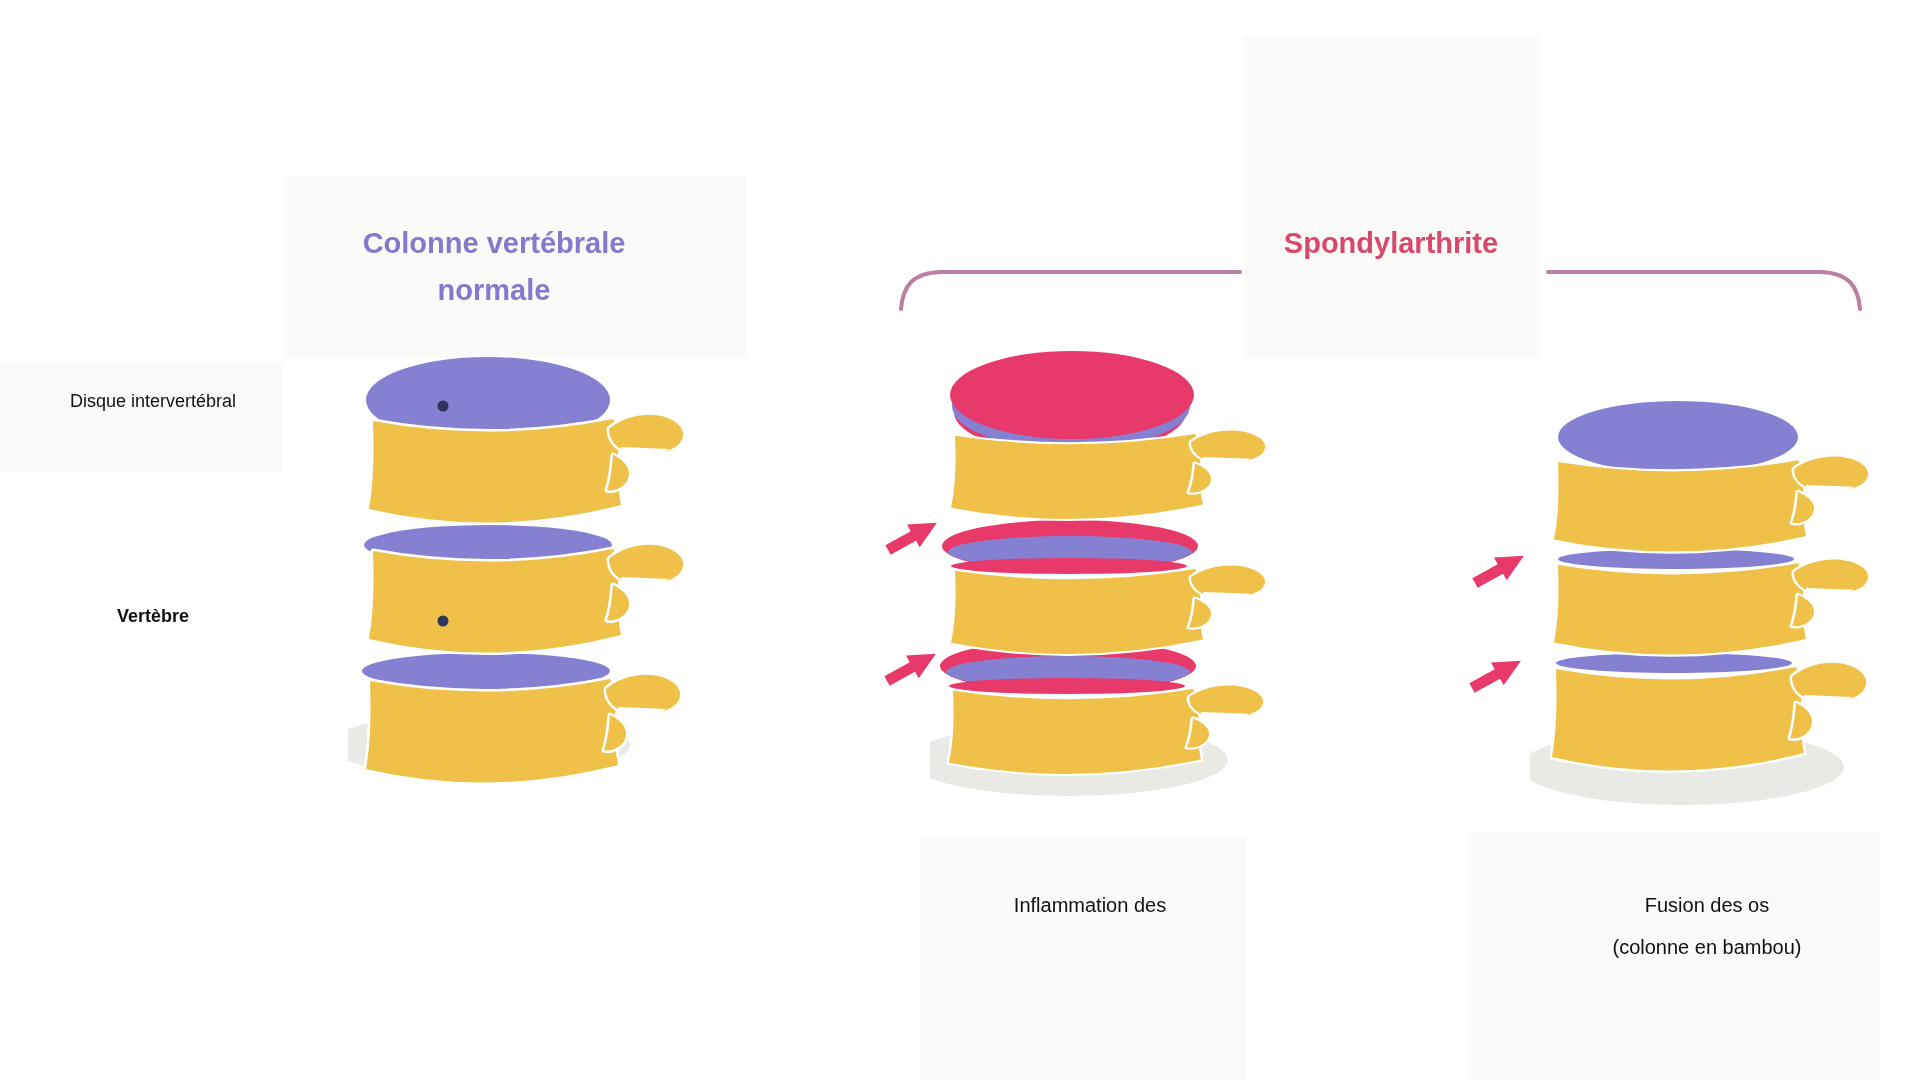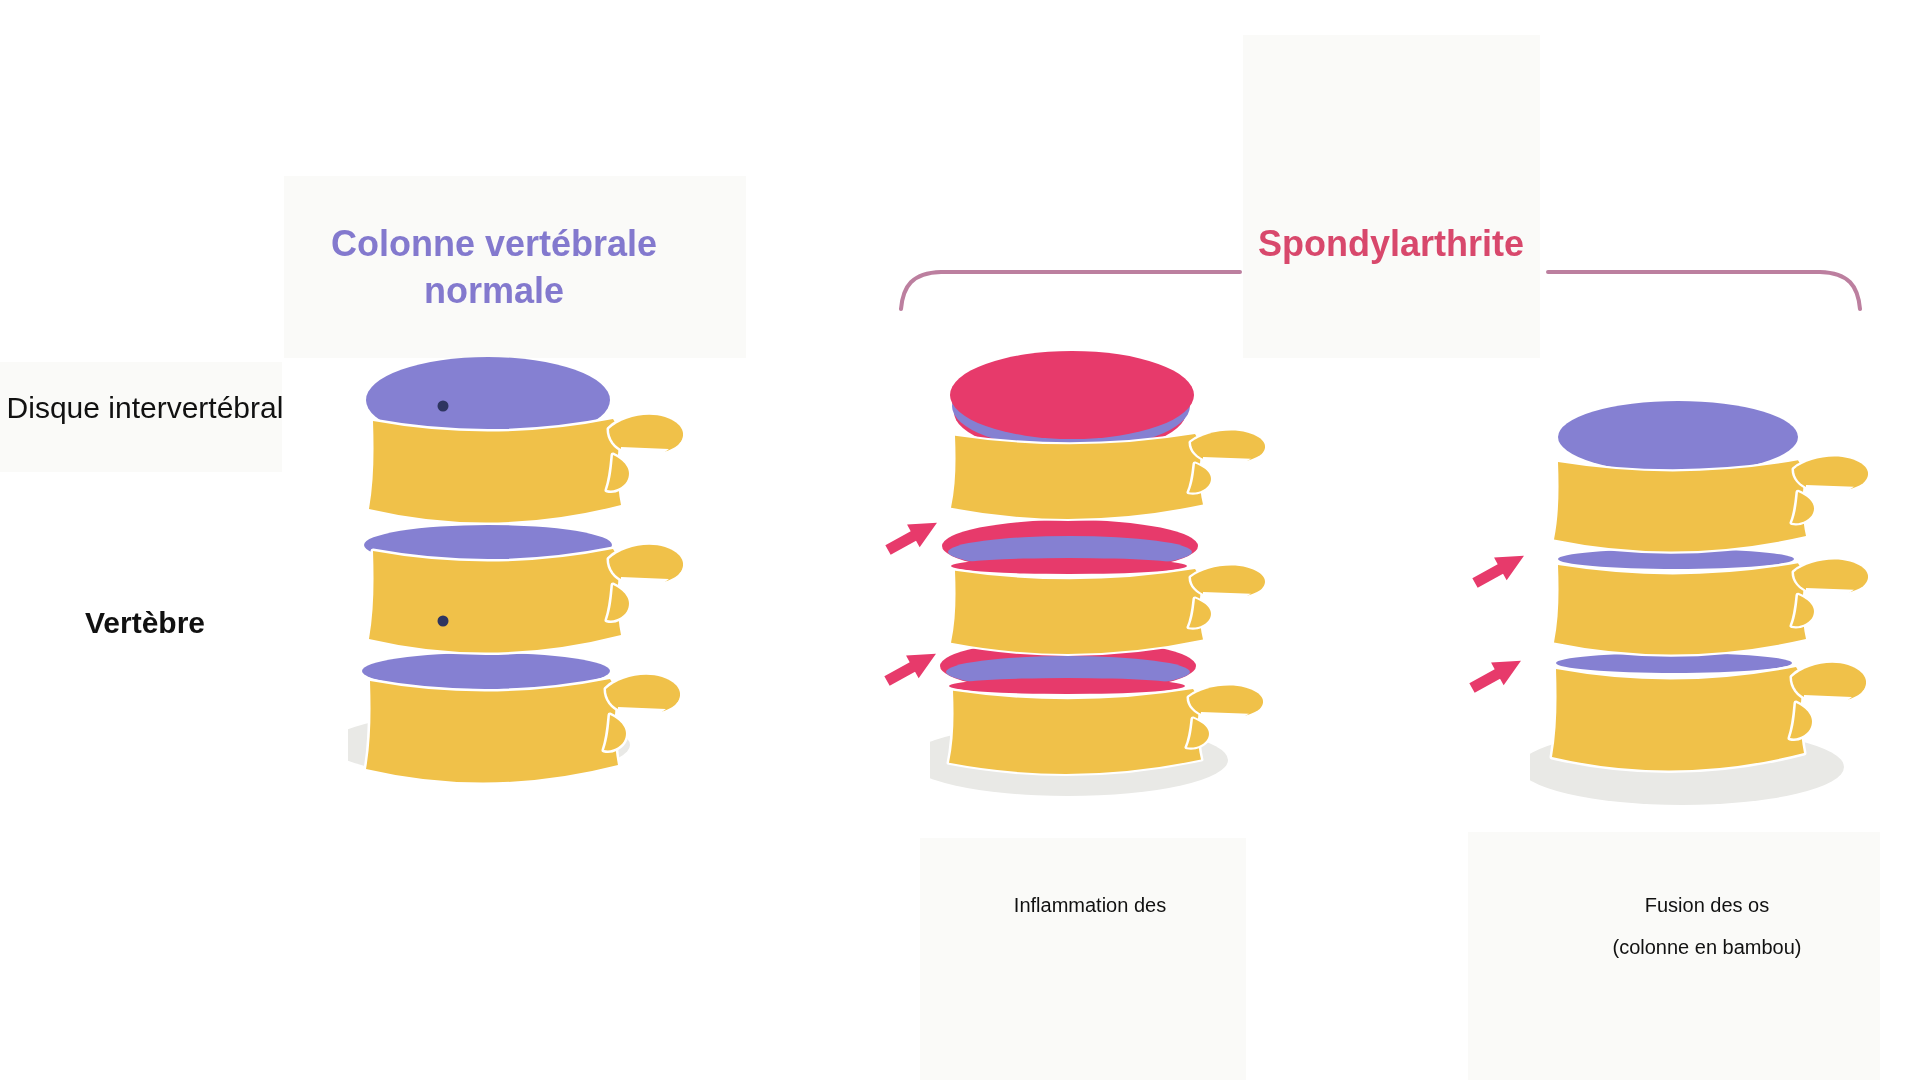--- a/index.html
+++ b/index.html
@@ -5,31 +5,31 @@
   html,body{margin:0;padding:0;}
   body{
     width:1920px;height:1080px;position:relative;overflow:hidden;
     background:#ffffff;
     font-family:"Liberation Sans", sans-serif;
     -webkit-font-smoothing:antialiased;
   }
   .panel{position:absolute;background:var(--panel,#fafaf8);}
   .title{
     position:absolute;width:440px;text-align:center;
-    font-weight:bold;font-size:36px;line-height:47px;
+    font-weight:bold;font-size:29px;line-height:47px;
   }
   .title-normal{color:var(--purple_title,#8379CE);}
   .title-disease{color:var(--pink_title,#D8486C);}
   .caption{
     position:absolute;width:440px;text-align:center;
     font-size:20px;line-height:42px;color:var(--text,#111);
   }
   .side-label{
-    position:absolute;left:0;width:290px;text-align:center;
-    font-size:30px;color:var(--text,#111);
+    position:absolute;left:8px;width:290px;text-align:center;
+    font-size:18px;color:var(--text,#111);
   }
   svg{position:absolute;display:block;}
   .bone{fill:var(--bone,#F0C149);}
   .halo{stroke:#ffffff;stroke-width:5;paint-order:stroke;stroke-linejoin:round;}
   .notch{fill:#ffffff;}
   .purple{fill:var(--disc_purple,#8580D2);}
   .pink{fill:var(--inflamed_pink,#E73A6B);}
   .shadow{fill:var(--shadow,#E9E9E6);}
   .bracket{stroke:var(--bracket,#BC7F9F);stroke-width:4;fill:none;stroke-linecap:round;}
   .arrow{fill:var(--inflamed_pink,#E73A6B);}

